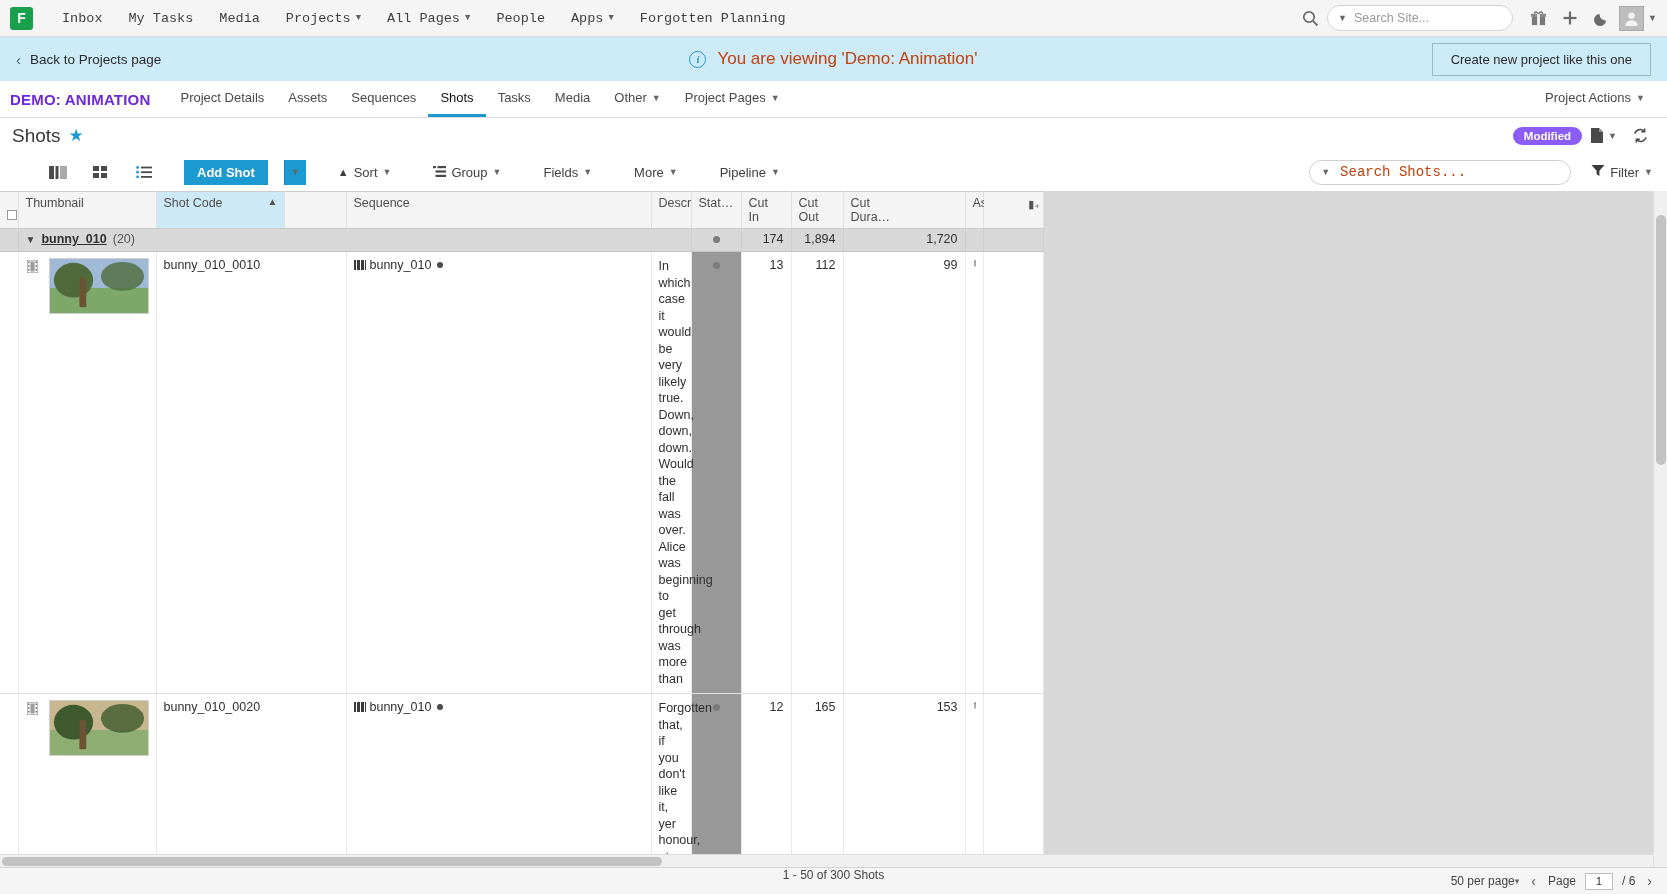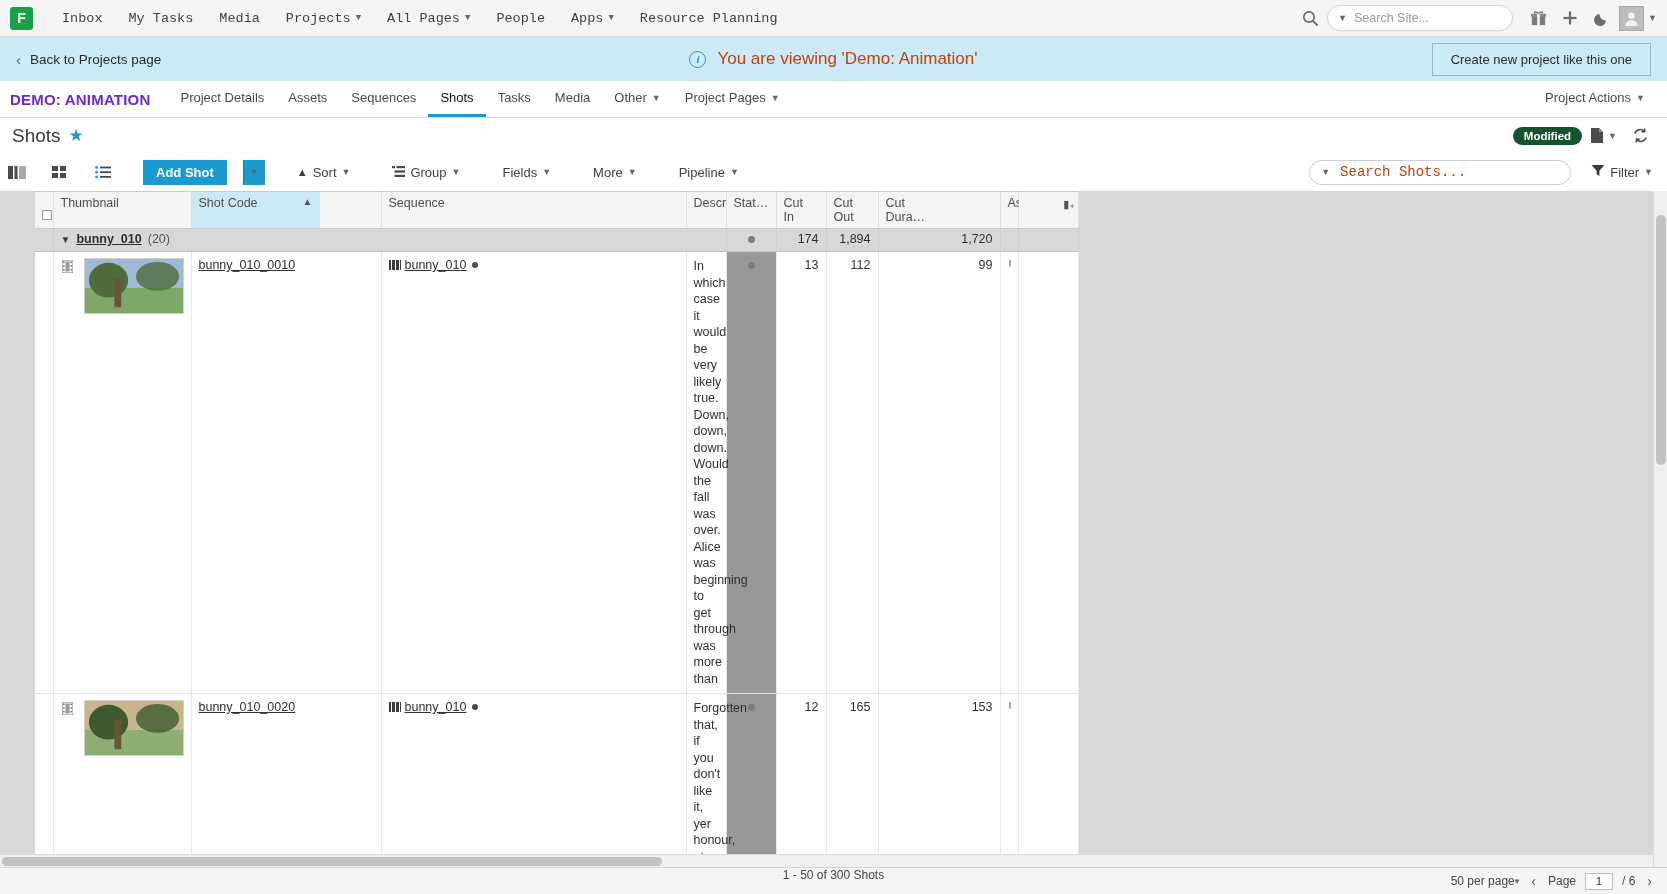--- a/index.html
+++ b/index.html
@@ -83,27 +83,27 @@
 
   
   .titlerow {
     height: 35px; display: flex; align-items: center; padding: 0 12px; flex: 0 0 35px;
     position: relative;
   }
   .page-title { font-size: 19px; color: #3a3a3a; }
   .star { color: #1a9ad1; font-size: 17px; margin-left: 8px; cursor: pointer; }
   .title-right { margin-left: auto; display: flex; align-items: center; gap: 8px; }
   .pill {
-    background: #14532d; color: #fff; font-size: 11.5px; font-weight: bold;
+    background: #8b5cf6; color: #fff; font-size: 11.5px; font-weight: bold;
     border-radius: 10px; padding: 3px 11px; cursor: pointer;
   }
 
   
   .toolbar {
-    height: 38px; display: flex; align-items: center; padding: 0 4px; gap: 16px; flex: 0 0 38px;
+    height: 38px; display: flex; align-items: center; padding: 0 4px; gap: 16px; flex: 0 0 38px; margin-left: 41px;
   }
   .viewicon { width: 27px; height: 26px; display: flex; align-items: center; justify-content: center; cursor: pointer; color: #555; }
   .addbtn {
     background: #1a9ad1; color: #fff; font-weight: bold; font-size: 13px;
     height: 25px; padding: 0 13px; display: flex; align-items: center; cursor: pointer;
     border: none; margin-left: 10px;
   }
   .addbtn-caret {
     background: #1a9ad1; color: #fff; width: 22px; height: 25px;
     display: flex; align-items: center; justify-content: center; cursor: pointer;
@@ -115,21 +115,21 @@
   }
   .tb-right { margin-left: auto; display: flex; align-items: center; gap: 10px; }
   .shotsearch {
     display: flex; align-items: center; gap: 10px; border: 1px solid #cfcfcf;
     border-radius: 13px; height: 25px; width: 262px; padding: 0 11px; background: #fff;
   }
   .shotsearch .ph { color: #c2410c; font-size: 14px; font-family: Liberation Mono, monospace; }
 
   
   .tablewrap { flex: 1; overflow: hidden; position: relative; background: #d8d8d8; }
-  .tablescroll { position: absolute; inset: 0 14px 0 0; overflow: hidden; background: #d8d8d8; margin-left: 35px; }
+  .tablescroll { position: absolute; inset: 0 14px 0 0; overflow: hidden; background: #d8d8d8; }
   table.grid { border-collapse: collapse; table-layout: fixed; width: 1044px; background: #fff; }
   table.grid th {
     background: #f4f4f4; border-right: 1px solid #e0e0e0; border-bottom: 1px solid #ccc;
     border-top: 1px solid #ccc;
     font-weight: normal; font-size: 12.5px; color: #4d4d4d; text-align: left;
     padding: 4px 7px; height: 33px; vertical-align: top; position: relative;
   }
   table.grid th.sorted { background: #cde9f7; }
   .sortmark { position: absolute; right: 6px; top: 4px; font-size: 10px; color: #555; }
   th .hl2 { display: block; }
@@ -143,21 +143,21 @@
     height: 23px; padding: 3px 7px; font-size: 12.5px;
   }
   .grouplabel { display: flex; align-items: center; gap: 6px; }
   .grouplabel .gname { text-decoration: underline; color: #2f2f2f; font-weight: bold; cursor: pointer; }
   .grouplabel .gcount { color: #555; }
   .num { text-align: right; }
   .cell-status { background: #989898 !important; text-align: center; }
   .dot-status { display: inline-block; width: 7px; height: 7px; border-radius: 50%; background: #7c7c7c; }
   tr.grouprow .cell-status { background: #d8d8d8 !important; }
   .thumb { width: 100px; height: 56px; object-fit: cover; display: block; border: 1px solid #d0d0d0; }
-  .link { color: #2f2f2f; text-decoration: underline; cursor: pointer; }
+  .link { color: #2f2f2f; cursor: pointer; }
   .seqcell { display: flex; align-items: center; gap: 4px; }
   .seqicon {
     width: 12px; height: 10px; background: #3a3a3a; display: inline-block; flex: 0 0 12px;
     background-image: linear-gradient(90deg,#3a3a3a 0 2px,#fff 2px 3px,#3a3a3a 3px 6px,#fff 6px 7px,#3a3a3a 7px 10px,#fff 10px 11px,#3a3a3a 11px 12px);
   }
   .cube { display: inline-block; width: 11px; height: 11px; vertical-align: -2px; flex: 0 0 11px; }
   .dotg { display: inline-block; width: 6px; height: 6px; border-radius: 50%; background: #4a4a4a; margin: 0 2px; vertical-align: 2px; }
   .assets-cell { white-space: nowrap; overflow: hidden; display: flex; align-items: flex-start; gap: 0; }
   .desc { line-height: 1.32; }
   .thumbcell { padding: 6px 6px 6px 30px; position: relative; }
@@ -218,21 +218,21 @@
         <span class="caret">▼</span>
       </div>
     <div class="gnav-item">
         <span>People</span>
       </div>
     <div class="gnav-item">
         <span>Apps</span>
         <span class="caret">▼</span>
       </div>
     <div class="gnav-item">
-        <span>Resource Planning</span>
+        <span>Forgotten Planning</span>
       </div>
 
     <div class="gnav-spacer"></div>
 
     <div class="gnav-right">
       <div class="icon-btn">
         <svg width="17" height="17" viewBox="0 0 17 17">
             <circle cx="7" cy="7" r="5.2" fill="none" stroke="#6b6b6b" stroke-width="1.7"></circle>
             <line x1="11" y1="11" x2="15.5" y2="15.5" stroke="#6b6b6b" stroke-width="1.8"></line>
           </svg>

